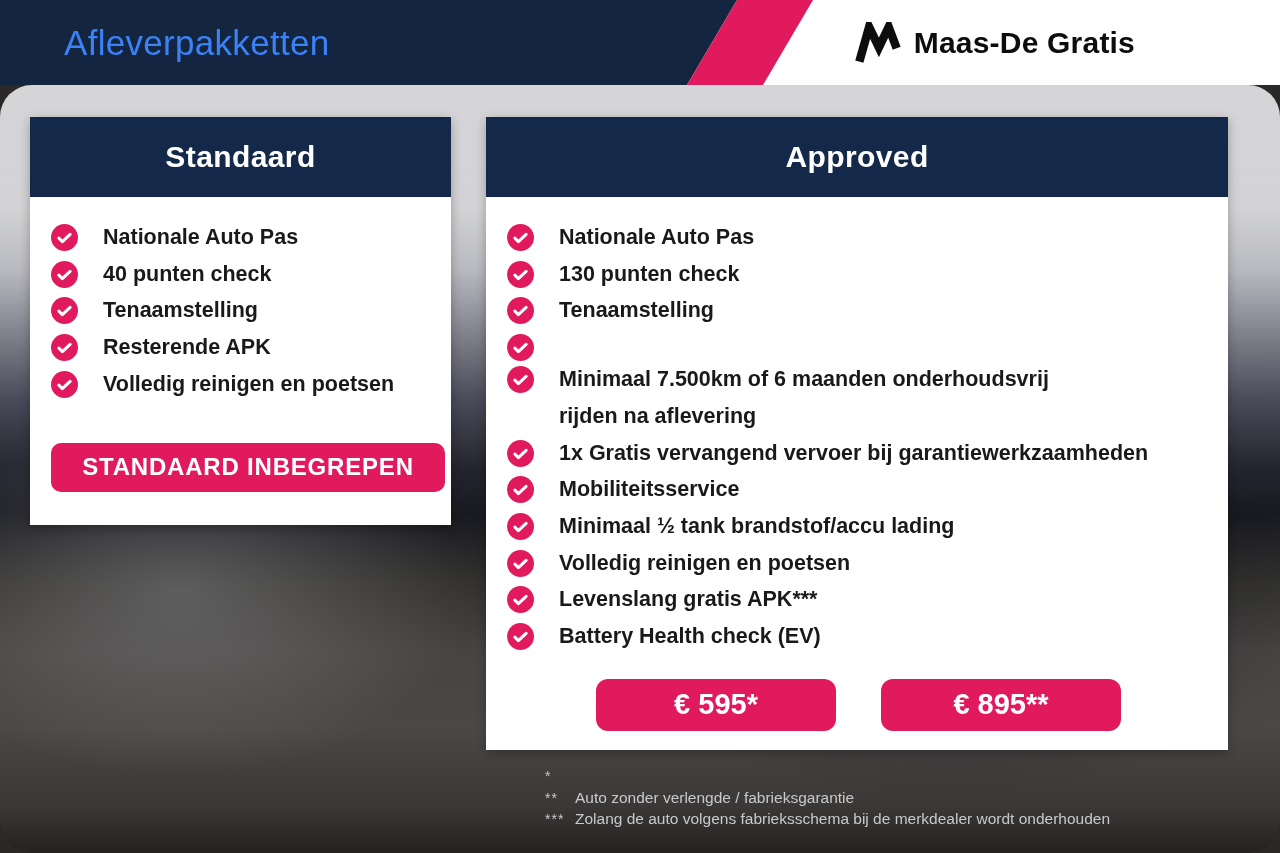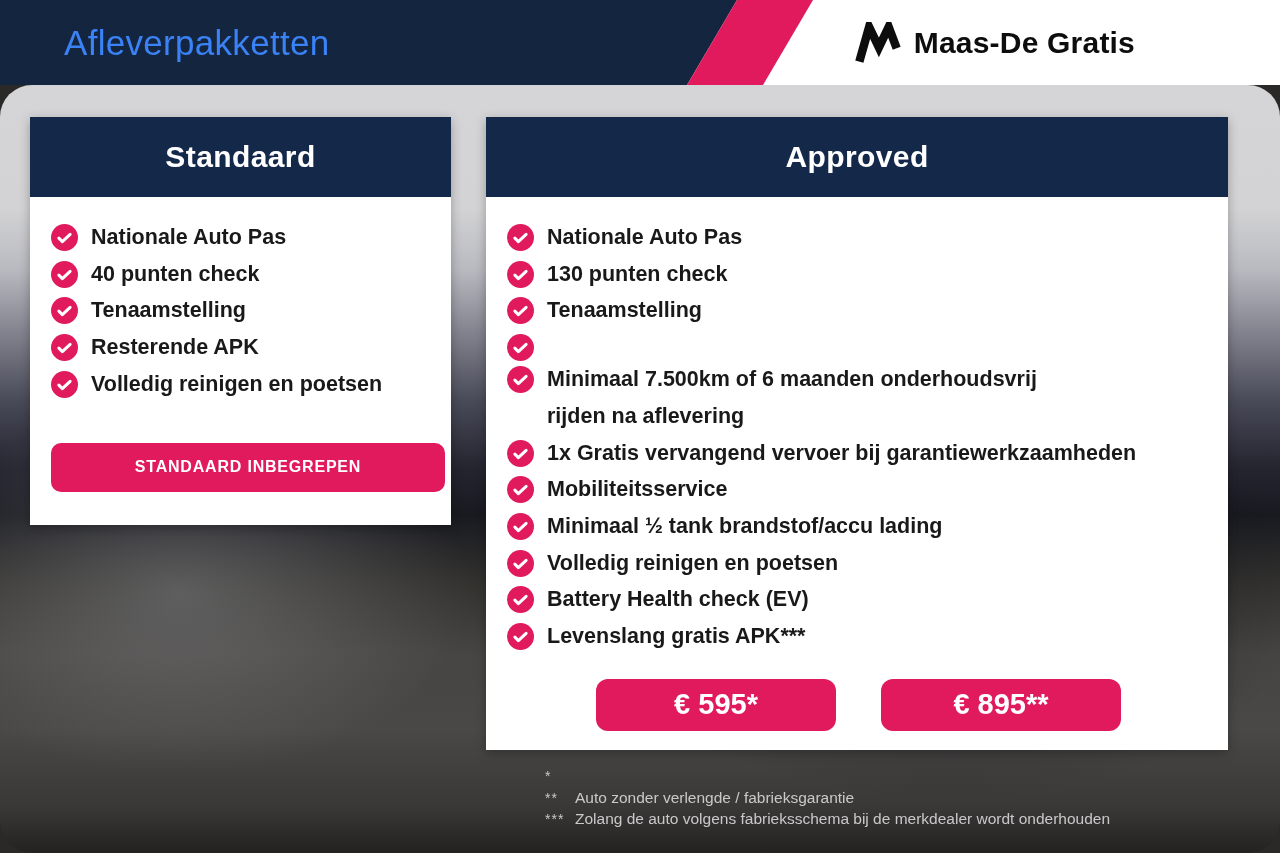--- a/index.html
+++ b/index.html
@@ -50,32 +50,32 @@
   .card-approved  { left:486px; width:742px; }
   .card-header {
     height:80px; background:#14294a;
     display:flex; align-items:center; justify-content:center;
     color:#ffffff; font-size:30px; font-weight:800; letter-spacing:.4px;
   }
   .card-body { background:#ffffff; padding:22px 18px 0 21px; }
   .card-standaard .card-body { height:306px; }
   .card-approved  .card-body { height:531px; }
 
-  .item { display:flex; gap:13px; align-items:flex-start; }
+  .item { display:flex; gap:25px; align-items:flex-start; }
   .check-icon { flex:0 0 27px; width:27px; height:27px; margin-top:5px; }
   .item-label {
     font-size:21.5px; font-weight:700; color:#191919;
     line-height:36.7px; white-space:pre-line;
   }
 
   
   .cta-btn {
     display:block; margin:40px 0 0 0; width:382px; height:47px;
     background:#e01a5c; border:none; border-radius:10px;
-    color:#ffffff; font-family:inherit; font-size:16px; font-weight:800;
+    color:#ffffff; font-family:inherit; font-size:24px; font-weight:800;
     letter-spacing:.8px; cursor:pointer;
   }
   .price-row { display:flex; justify-content:center; gap:45px; margin-top:24px; }
   .price-btn {
     width:228px; height:50px; background:#e01a5c; border:none; border-radius:12px;
     color:#ffffff; font-family:inherit; font-size:29px; font-weight:800; cursor:pointer;
   }
 
   
   .footnotes { position:absolute; left:545px; top:682px; color:#c9c9cb; font-size:15.5px; }
@@ -210,28 +210,28 @@
               <circle cx="12" cy="12" r="12" fill="#e01a5c"></circle>
               <path d="M7 12.6l3.1 3.1L17 9.2" fill="none" stroke="#fff" stroke-width="2.7" stroke-linecap="round" stroke-linejoin="round"></path>
             </svg></span>
         <span class="item-label">Volledig reinigen en poetsen</span>
       </div>
       <div class="item">
         <span class="check-icon"><svg viewBox="0 0 24 24">
               <circle cx="12" cy="12" r="12" fill="#e01a5c"></circle>
               <path d="M7 12.6l3.1 3.1L17 9.2" fill="none" stroke="#fff" stroke-width="2.7" stroke-linecap="round" stroke-linejoin="round"></path>
             </svg></span>
+        <span class="item-label">Levenslang gratis APK***</span>
+      </div>
+      <div class="item">
+        <span class="check-icon"><svg viewBox="0 0 24 24">
+              <circle cx="12" cy="12" r="12" fill="#e01a5c"></circle>
+              <path d="M7 12.6l3.1 3.1L17 9.2" fill="none" stroke="#fff" stroke-width="2.7" stroke-linecap="round" stroke-linejoin="round"></path>
+            </svg></span>
         <span class="item-label">Battery Health check (EV)</span>
-      </div>
-      <div class="item">
-        <span class="check-icon"><svg viewBox="0 0 24 24">
-              <circle cx="12" cy="12" r="12" fill="#e01a5c"></circle>
-              <path d="M7 12.6l3.1 3.1L17 9.2" fill="none" stroke="#fff" stroke-width="2.7" stroke-linecap="round" stroke-linejoin="round"></path>
-            </svg></span>
-        <span class="item-label">Levenslang gratis APK***</span>
       </div>
 
       <div class="price-row">
         <button class="price-btn">€ 595*</button>
         <button class="price-btn">€ 895**</button>
       </div>
     </div>
   </div>
 
   <div class="footnotes">

